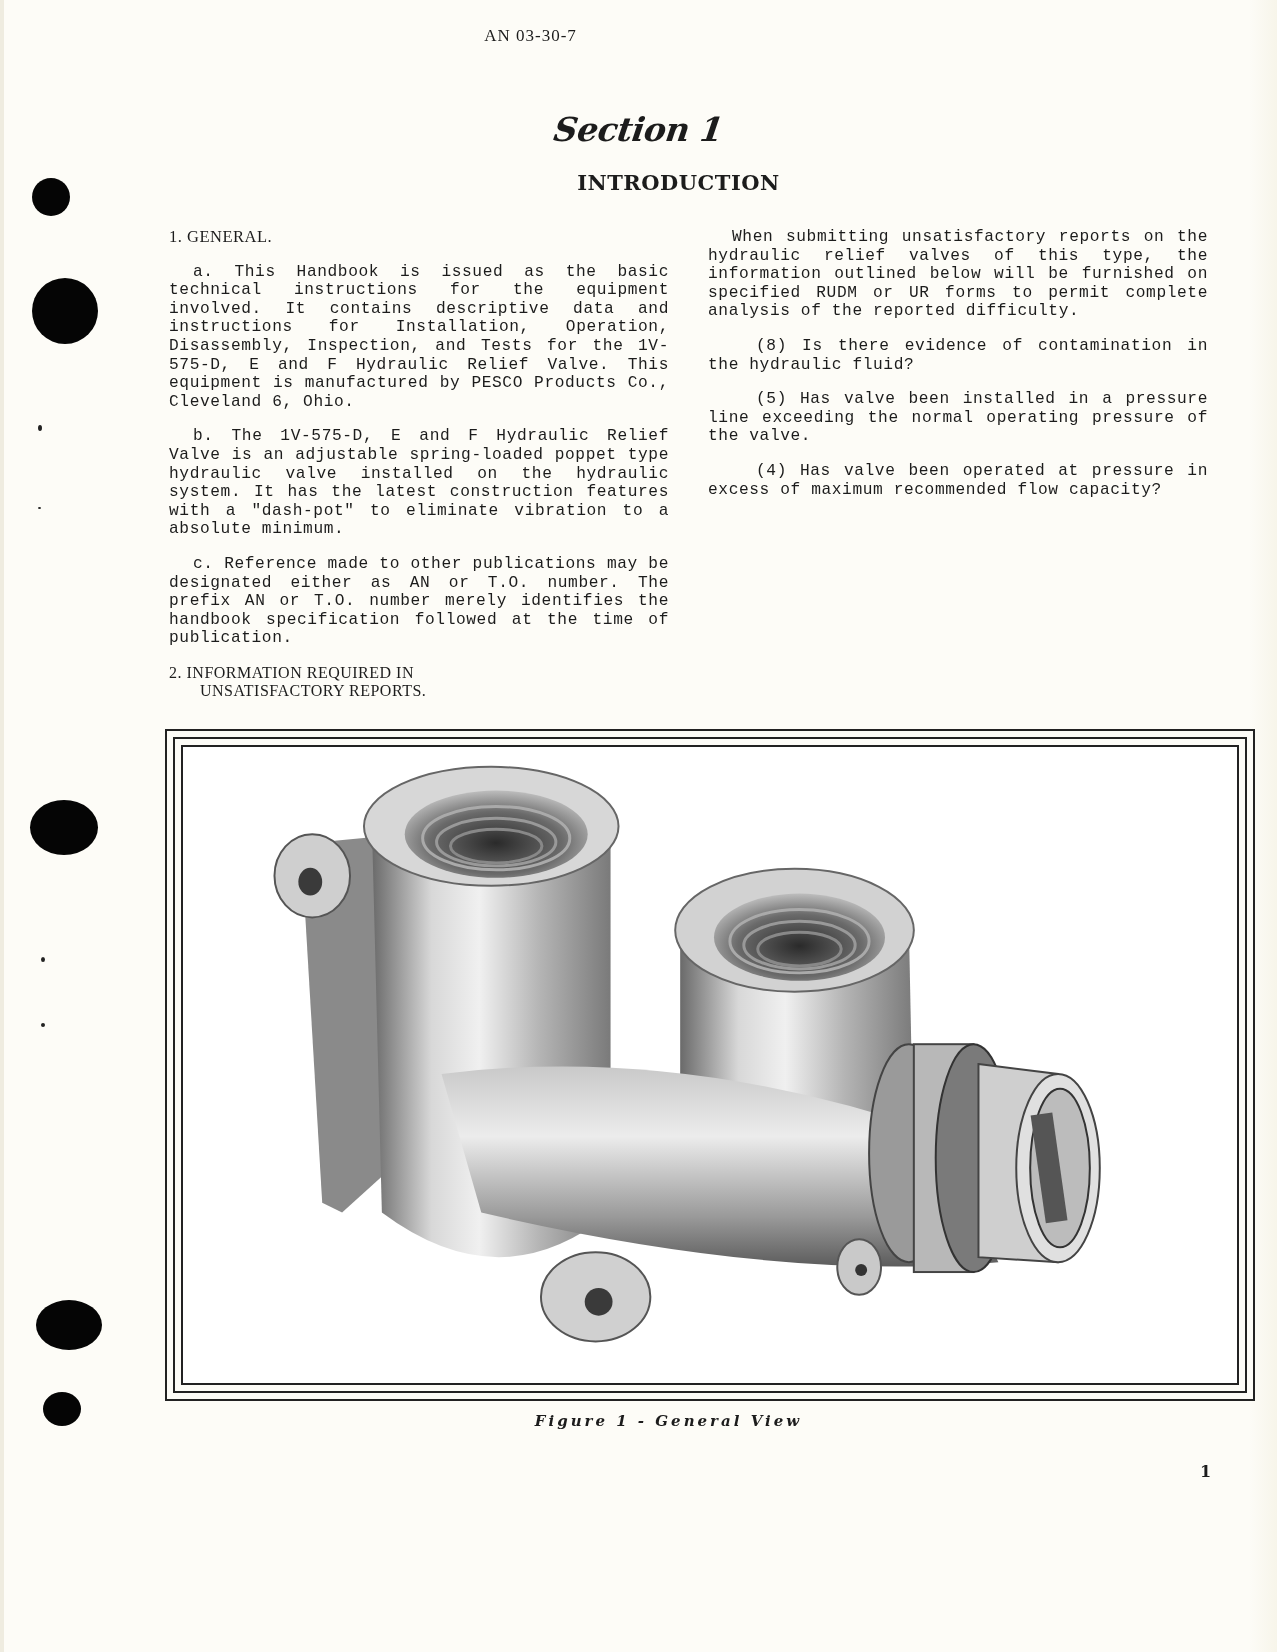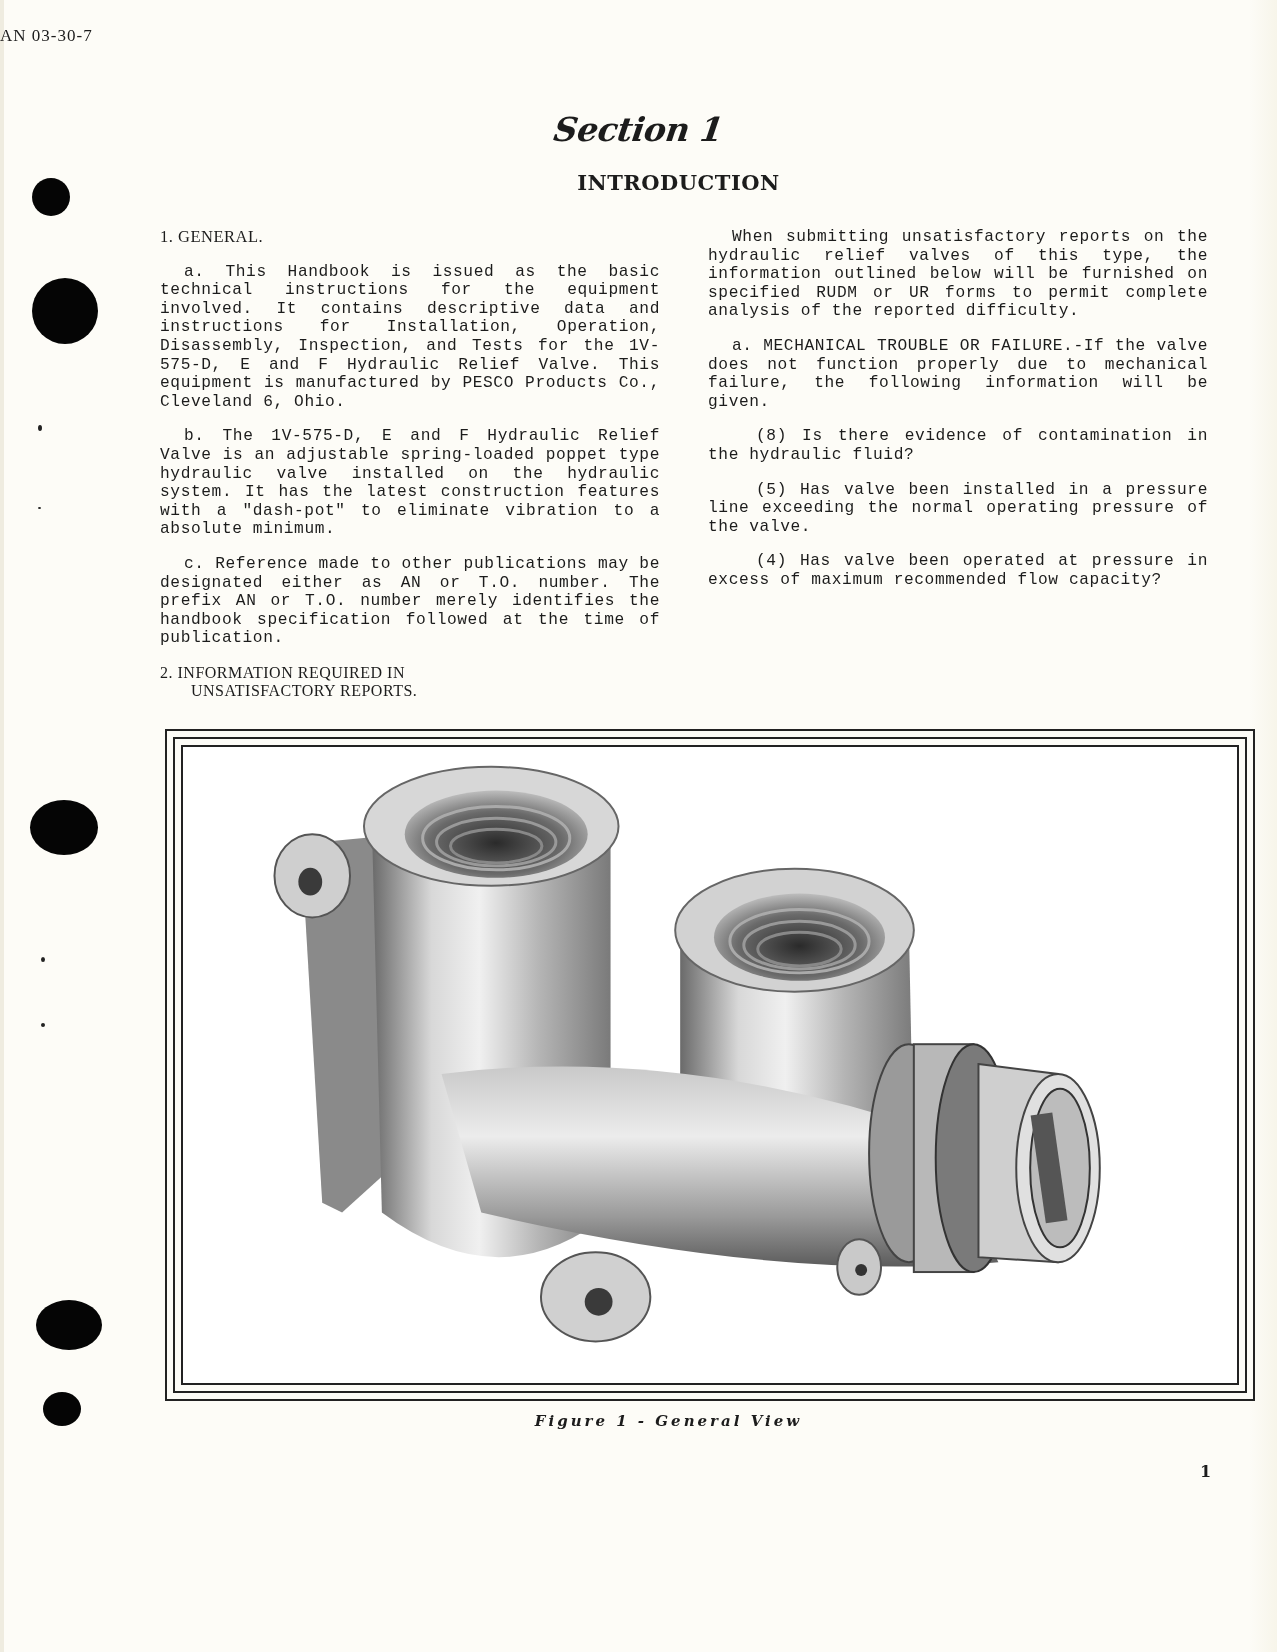--- a/index.html
+++ b/index.html
@@ -20,42 +20,42 @@
       position: absolute; left: 0; top: 0; width: 4px; height: 1652px;
       background: #efece0;
     }
     .punch {
       position: absolute; background: #050505; border-radius: 50%;
     }
     .speck { position: absolute; background: #222; border-radius: 50%; }
 
     .doc-number {
       position: absolute; left: 0; width: 1061px; top: 22px;
-      text-align: left; font-family: "Liberation Serif", serif;
+      text-align: center; font-family: "Liberation Serif", serif;
       font-size: 17px; letter-spacing: 1px; top: 26px;
     }
     .section-title {
       position: absolute; left: 0; width: 1277px; top: 110px;
       text-align: center; font-family: "DejaVu Serif", serif;
       font-style: italic; font-weight: bold; font-size: 33px;
       transform: skewX(-8deg);
       letter-spacing: -0.5px;
     }
     .intro-heading {
       position: absolute; left: 0; width: 1277px; top: 170px;
       text-align: center; font-family: "DejaVu Serif", serif;
       font-weight: bold; font-size: 21px; letter-spacing: 0.5px;
       margin-left: 40px;
     }
 
     .col {
       position: absolute; top: 228px; width: 500px;
       font-size: 16.2px; line-height: 18.6px;
     }
-    .col-left { left: 160px; }
+    .col-left { left: 169px; }
     .col-right { left: 708px; }
 
     .heading {
       font-family: "Liberation Serif", serif; font-size: 16.5px;
       letter-spacing: 0.5px; margin: 0 0 16px 0;
     }
     .para {
       margin: 0 0 16px 0; text-align: justify; text-align-last: left;
       letter-spacing: 0.6px;
     }
@@ -123,21 +123,20 @@
   <p class="para indent1">b. The 1V-575-D, E and F Hydraulic Relief Valve is an adjustable spring-loaded poppet type hydraulic valve installed on the hydraulic system. It has the latest construction features with a "dash-pot" to eliminate vibration to a absolute minimum.</p>
   <p class="para indent1">c. Reference made to other publications may be designated either as AN or T.O. number. The prefix AN or T.O. number merely identifies the handbook specification followed at the time of publication.</p>
   <p class="heading2">
     <span>2. INFORMATION REQUIRED IN</span>
     <span class="l2">UNSATISFACTORY REPORTS.</span>
   </p>
 </div>
 
 <div class="col col-right">
   <p class="para indent1">When submitting unsatisfactory reports on the hydraulic relief valves of this type, the information outlined below will be furnished on specified RUDM or UR forms to permit complete analysis of the reported difficulty.</p>
-  <p class="para indent1">a. MECHANICAL TROUBLE OR FAILURE.-If the valve does not function properly due to mechanical failure, the following information will be given.</p>
   <p class="para indent2">(8) Is there evidence of contamination in the hydraulic fluid?</p>
   <p class="para indent2">(5) Has valve been installed in a pressure line exceeding the normal operating pressure of the valve.</p>
   <p class="para indent2">(4) Has valve been operated at pressure in excess of maximum recommended flow capacity?</p>
 </div>
 
 <div class="figure-frame">
   <div class="f2">
     <div class="f3">
       <svg class="valve-art" viewBox="0 0 1060 642" preserveAspectRatio="none">
         <defs>

